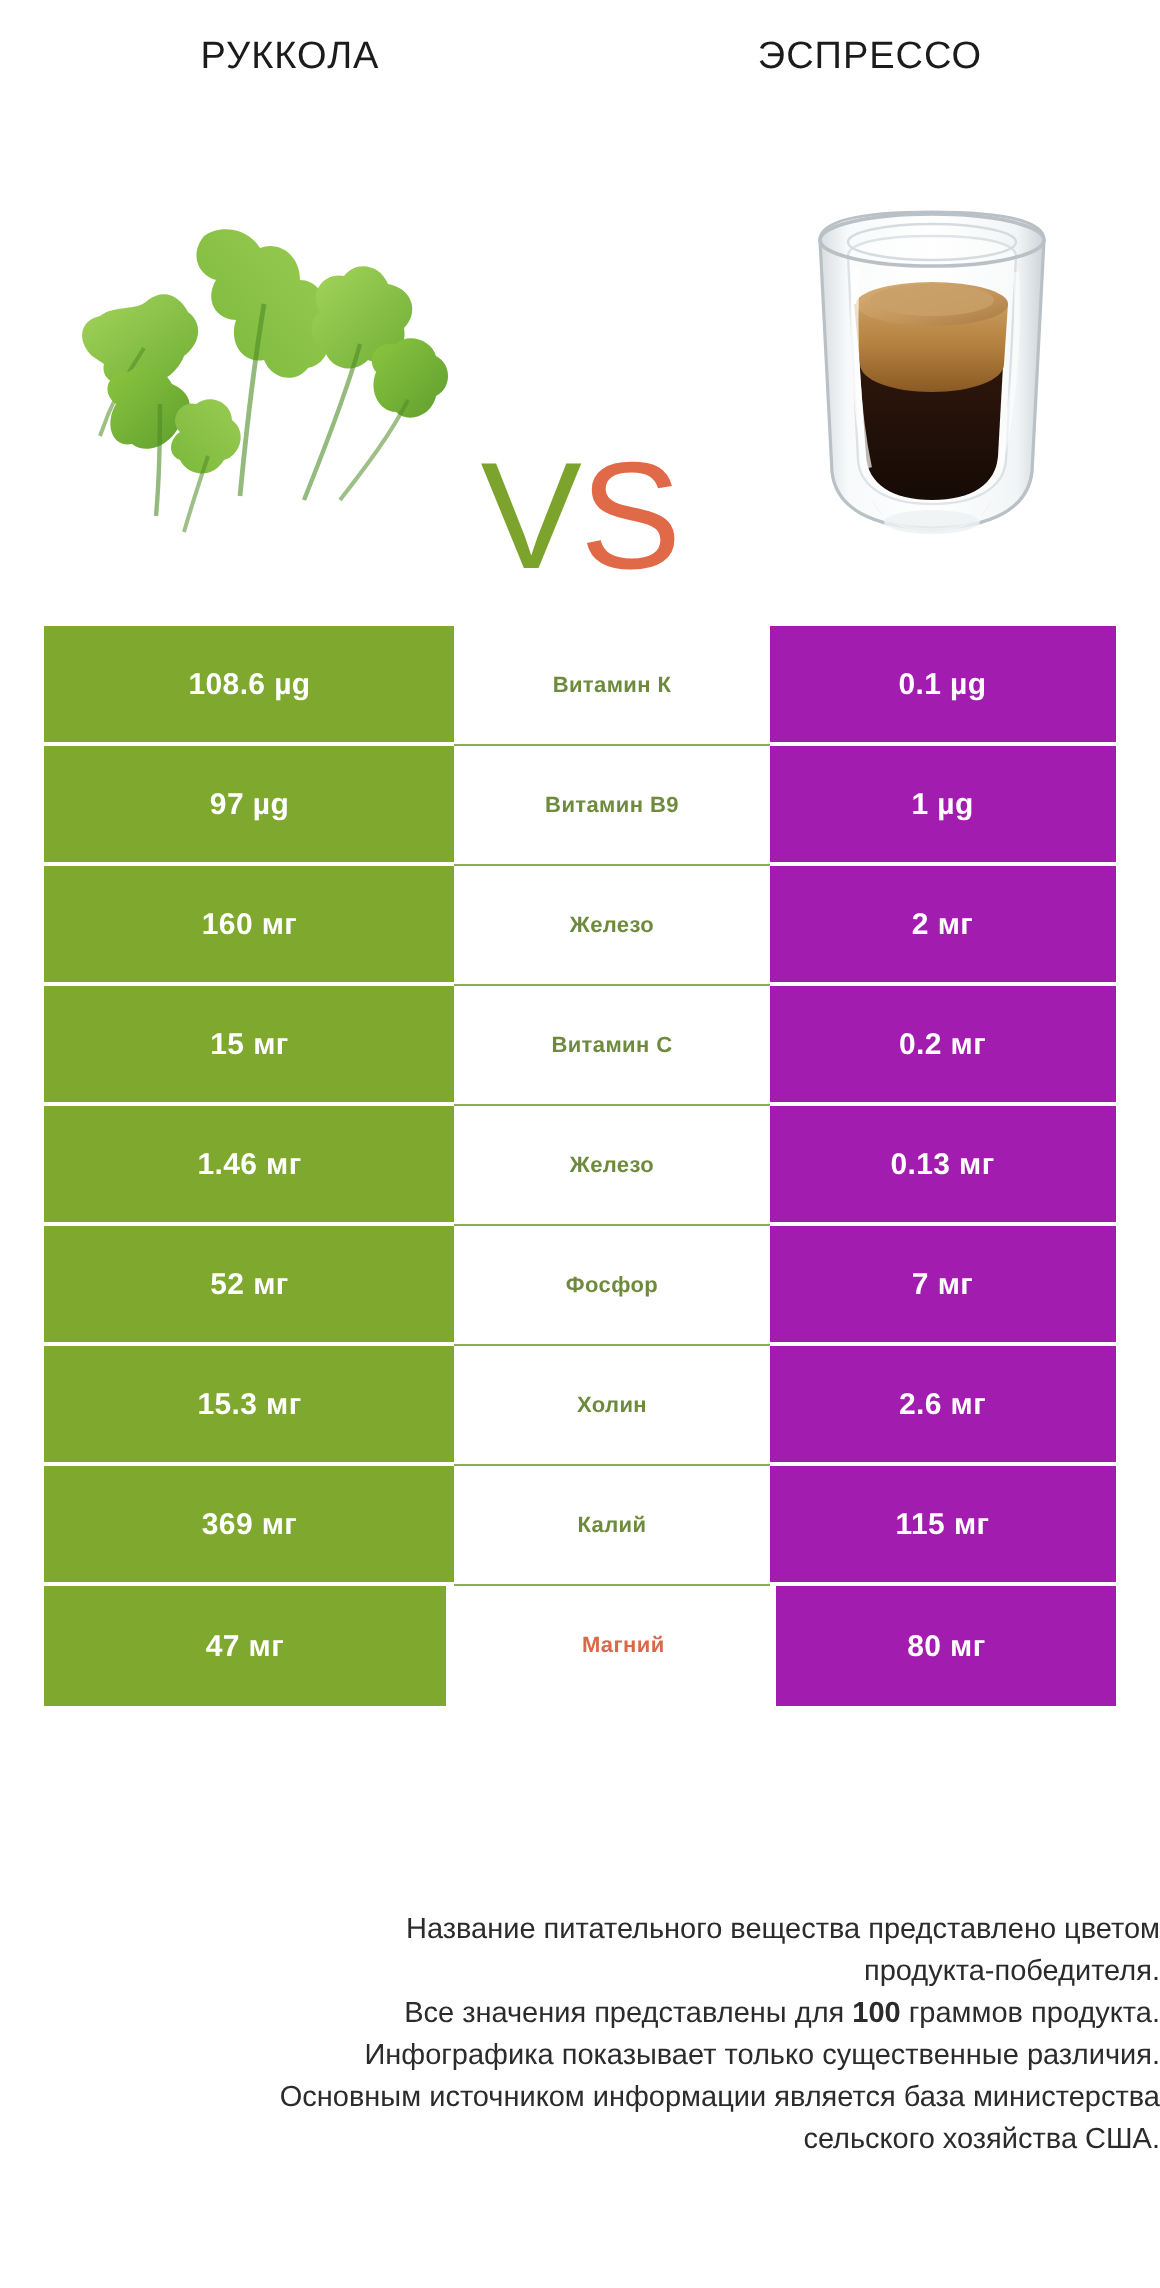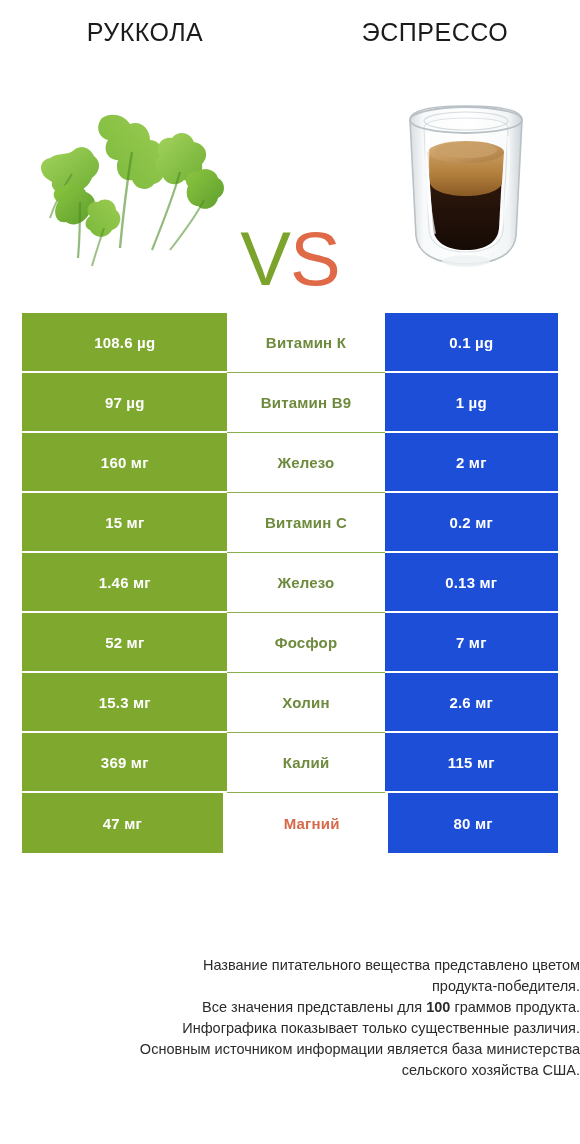--- a/index.html
+++ b/index.html
@@ -23,21 +23,21 @@
   }
 
   
   .header {
     position: relative;
     height: 300px;
   }
   .title {
     position: absolute;
     top: 18px;
-    font-size: 25px;
+    font-size: 19px;
     font-weight: 400;
     letter-spacing: 0.5px;
     color: #1b1b1b;
     text-align: center;
     white-space: nowrap;
   }
   .title-left  { left: 0;   width: 290px; }
   .title-right { left: 290px; width: 290px; }
 
   .hero {
@@ -104,28 +104,28 @@
     width: 212px;
     background: #7FA82E;
     color: #ffffff;
     font-weight: bold;
     border-bottom: 2px solid #ffffff;
   }
   .cell-mid {
     width: 162px;
     background: #ffffff;
     font-weight: bold;
-    font-size: 15px;
+    font-size: 11px;
     border-bottom: 1px solid #8AAE4A;
     color: #6E8B3D;
   }
   .cell-mid.orange { color: #D9694B; border-bottom-color: #D9A08E; margin-left: 12px; }
   .cell-right {
     width: 179px;
-    background: #1d4ed8;
+    background: #a21caf;
     color: #ffffff;
     font-weight: bold;
     border-bottom: 2px solid #ffffff;
   }
   .row:last-child .cell-left,
   .row:last-child .cell-right { border-bottom: none; }
   .row:last-child .cell-mid { border-bottom: none; }
 
   
   .footer {

